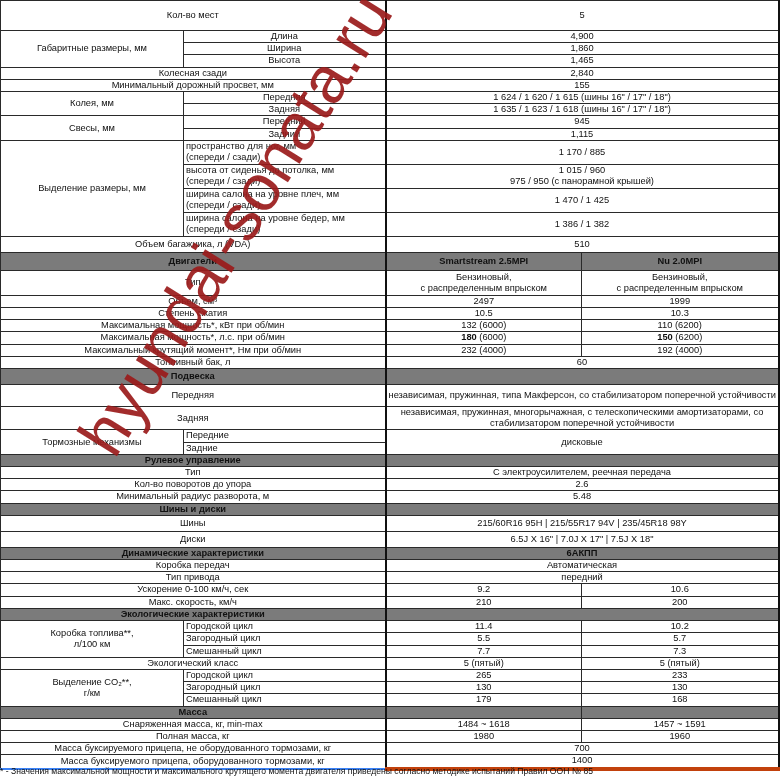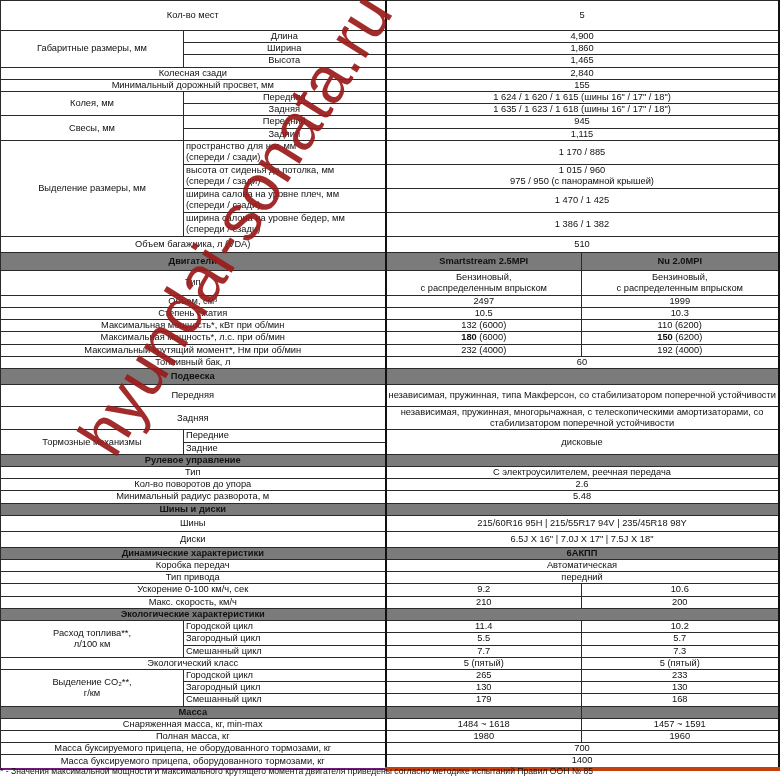--- a/index.html
+++ b/index.html
@@ -211,21 +211,21 @@
     <td colspan="2">Макс. скорость, км/ч</td>
     <td class="vsep">210</td>
     <td>200</td>
   </tr>
 
   <tr class="sec" style="height:11px">
     <td colspan="2">Экологические характеристики</td>
     <td colspan="2" class="vsep"></td>
   </tr>
   <tr style="height:11px">
-    <td rowspan="3"><span>Расход топлива**,</span><br><span>л/100 км</span></td>
+    <td rowspan="3"><span>Коробка топлива**,</span><br><span>л/100 км</span></td>
     <td class="r">Городской цикл</td>
     <td class="vsep">11.4</td>
     <td>10.2</td>
   </tr>
   <tr style="height:11px">
     <td class="r">Загородный цикл</td>
     <td class="vsep">5.5</td>
     <td>5.7</td>
   </tr>
   <tr style="height:11px">
@@ -268,21 +268,21 @@
   <tr style="height:11px">
     <td colspan="2">Полная масса, кг</td>
     <td class="vsep">1980</td>
     <td>1960</td>
   </tr>
   <tr style="height:11px">
     <td colspan="2">Масса буксируемого прицепа, не оборудованного тормозами, кг</td>
     <td colspan="2" class="vsep">700</td>
   </tr>
   <tr style="height:11px">
-    <td colspan="2" style="border-bottom:2px solid #701a75">Масса буксируемого прицепа, оборудованного тормозами, кг</td>
+    <td colspan="2" style="border-bottom:2px solid #3b82f6">Масса буксируемого прицепа, оборудованного тормозами, кг</td>
     <td colspan="2" class="vsep" style="border-bottom:4px solid #c2410c">1400</td>
   </tr>
 </tbody>
     </table>
 </div>
 
 <div class="notes">
   <div>* - Значения максимальной мощности и максимального крутящего момента двигателя приведены согласно методике испытаний Правил ООН № 85</div>
 </div>
 

